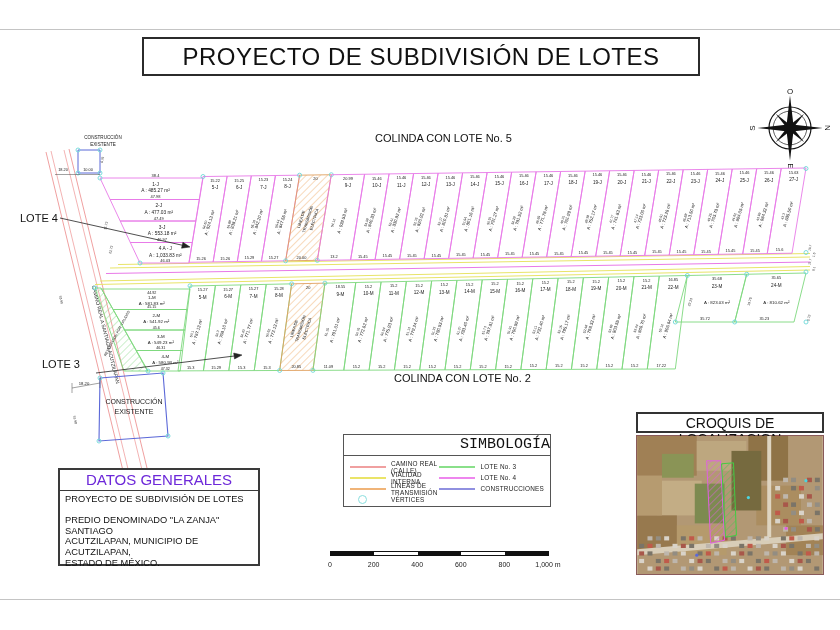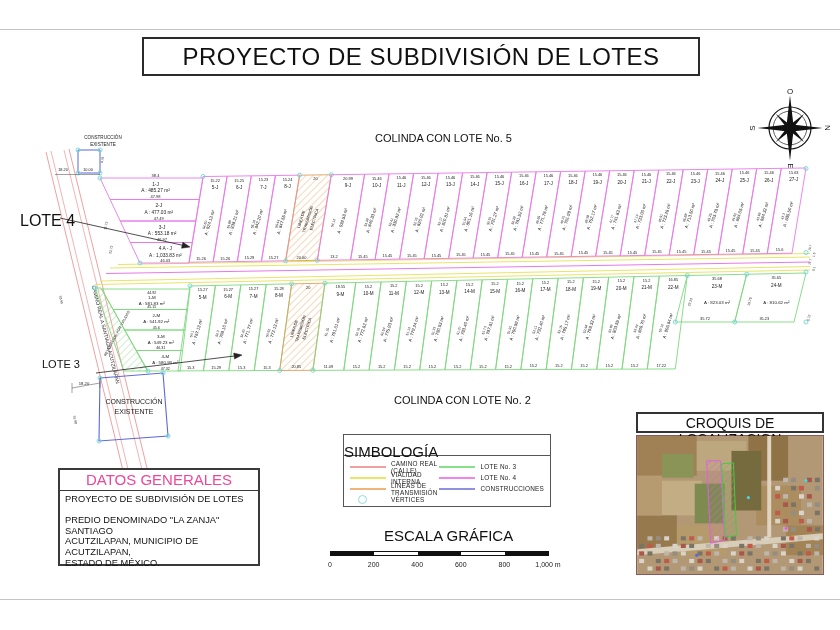--- a/index.html
+++ b/index.html
@@ -5,24 +5,24 @@
   *{margin:0;padding:0;box-sizing:border-box}
   html,body{width:840px;height:630px;background:#fff;font-family:"Liberation Sans",sans-serif;}
   .sheet{position:relative;width:840px;height:612px;background:#fff;overflow:hidden;}
   .hline{position:absolute;left:0;width:840px;height:1px;background:#c4c4c4;}
   .title-box{position:absolute;left:142px;top:37px;width:558px;height:39px;border:2px solid #2b2b2b;
     display:flex;align-items:center;justify-content:center;font-size:24px;color:#111;letter-spacing:.5px;}
   .compass{position:absolute;left:748px;top:86px;width:84px;height:84px;}
   #plan-svg{position:absolute;left:0;top:0;width:840px;height:630px;}
   .plabel{position:absolute;color:#111;white-space:nowrap;text-align:right;}
   .datos{position:absolute;left:58px;top:468px;width:202px;height:98px;border:2px solid #3a3a3a;background:#fff;}
-  .datos-hd{height:21px;border-bottom:1px solid #3a3a3a;text-align:center;font-size:15px;padding-top:1px;color:#ec4899;}
+  .datos-hd{height:21px;border-bottom:1px solid #3a3a3a;text-align:center;font-size:15px;padding-top:1px;color:#6d28d9;}
   .datos-bd{padding:3px 5px;font-size:9.3px;line-height:10.6px;color:#111;}
   .simb{position:absolute;left:343px;top:434px;width:208px;height:73px;border:1px solid #555;background:#fff;}
-  .simb-hd{height:22px;border:1px solid #555;margin:-1px;margin-bottom:0;text-align:left;font-size:15px;padding-top:8px;color:#111;}
+  .simb-hd{height:22px;border:1px solid #555;margin:-1px;margin-bottom:0;text-align:right;font-size:15px;padding-top:1px;color:#111;font-family:Liberation Mono, monospace;}
   .simb-cols{display:flex;padding:5px 6px 0 6px;}
   .simb-col{flex:1;}
   .leg-row{display:flex;align-items:center;height:11px;}
   .leg-sw{width:36px;height:2px;margin-right:5px;flex:0 0 36px;}
   .leg-circle{width:9px;height:9px;flex:0 0 9px;margin-left:8px;margin-right:24px;border:1.5px solid #8adede;border-radius:50%;background:#fff !important;}
   .leg-lb{font-size:6.4px;color:#222;letter-spacing:.2px;}
   .esc-title{left:384px;top:527px;font-size:15px;}
   .esc-bar{position:absolute;left:330px;top:551px;width:219px;height:5px;border:1px solid #111;display:flex;}
   .esc-seg{height:100%;}
   .esc-ticks{position:absolute;left:330px;top:561px;width:260px;height:10px;}
@@ -442,22 +442,22 @@
       <line x1="72" y1="383" x2="72" y2="393" stroke="#444" stroke-width="0.5"></line>
       <line x1="100" y1="378" x2="100" y2="388" stroke="#444" stroke-width="0.5"></line>
       <text x="84" y="385" font-size="4.2" fill="#1a1a1a" text-anchor="middle">18.20</text>
       <line x1="60" y1="218" x2="188" y2="246.5" stroke="#222" stroke-width="0.8"></line>
       <polygon points="190,247 181.5,248.2 182.9,242.3" stroke="#222" fill="#222" stroke-width="0.5"></polygon>
       <line x1="96" y1="373" x2="240" y2="355.3" stroke="#222" stroke-width="0.8"></line>
       <polygon points="242,355 234.5,359 233.7,353" stroke="#222" fill="#222" stroke-width="0.5"></polygon>
     </svg>
 
   <div class="plabel" style="left:375px;top:132px;font-size:11px">COLINDA CON LOTE No. 5</div>
-  <div class="plabel" style="left:394px;top:394px;font-size:11px">COLINDA CON LOTE No. 2</div>
-  <div class="plabel" style="left:20px;top:212px;font-size:16px">LOTE 4</div>
+  <div class="plabel" style="left:394px;top:372px;font-size:11px">COLINDA CON LOTE No. 2</div>
+  <div class="plabel" style="left:20px;top:212px;font-size:11px">LOTE 4</div>
   <div class="plabel" style="left:42px;top:358px;font-size:11px">LOTE 3</div>
 
   <div class="datos">
     <div class="datos-hd">DATOS GENERALES</div>
     <div class="datos-bd" id="datos-body">
         <div class="datos-line">PROYECTO DE SUBDIVISIÓN DE LOTES</div>
         <div class="datos-line">&nbsp;</div>
         <div class="datos-line">PREDIO DENOMINADO "LA ZANJA"</div>
         <div class="datos-line">SANTIAGO</div>
         <div class="datos-line">ACUTZILAPAN, MUNICIPIO DE</div>
@@ -497,21 +497,20 @@
             <span class="leg-lb">LOTE No. 4</span>
           </div>
           <div class="leg-row">
             <span class="leg-sw" style="background: rgb(144, 144, 224);"></span>
             <span class="leg-lb">CONSTRUCCIONES</span>
           </div>
         </div>
     </div>
   </div>
 
-  <div class="plabel esc-title">ESCALA GRÁFICA</div>
   <div class="esc-bar" id="scale-bar">
       <span class="esc-seg" style="width: 43.4px; background: rgb(17, 17, 17);"></span>
       <span class="esc-seg" style="width: 43.4px; background: rgb(255, 255, 255);"></span>
       <span class="esc-seg" style="width: 43.4px; background: rgb(17, 17, 17);"></span>
       <span class="esc-seg" style="width: 43.4px; background: rgb(255, 255, 255);"></span>
       <span class="esc-seg" style="width: 43.4px; background: rgb(17, 17, 17);"></span>
     </div>
   <div class="esc-ticks" id="scale-ticks">
       <span class="tick" style="left: 0px;">0</span>
       <span class="tick" style="left: 43.6px;">200</span>

